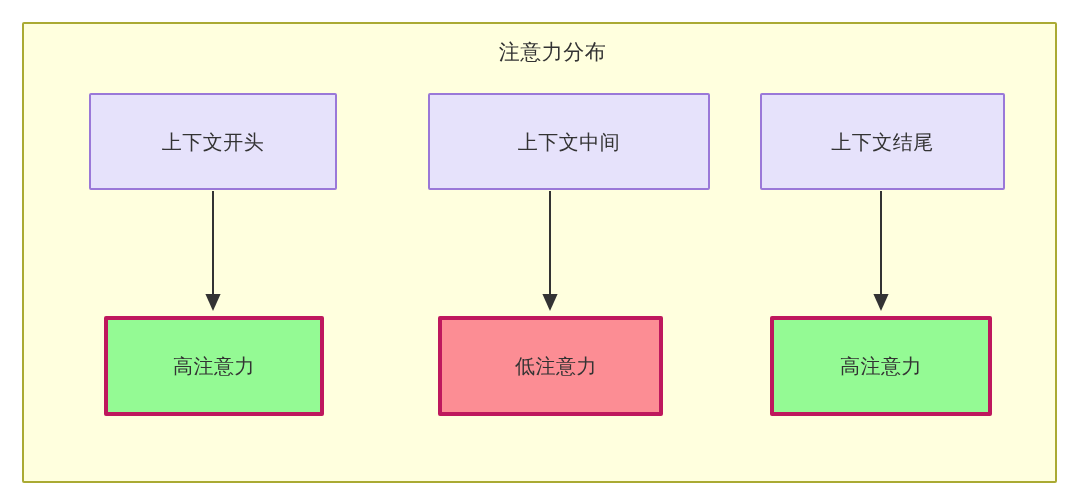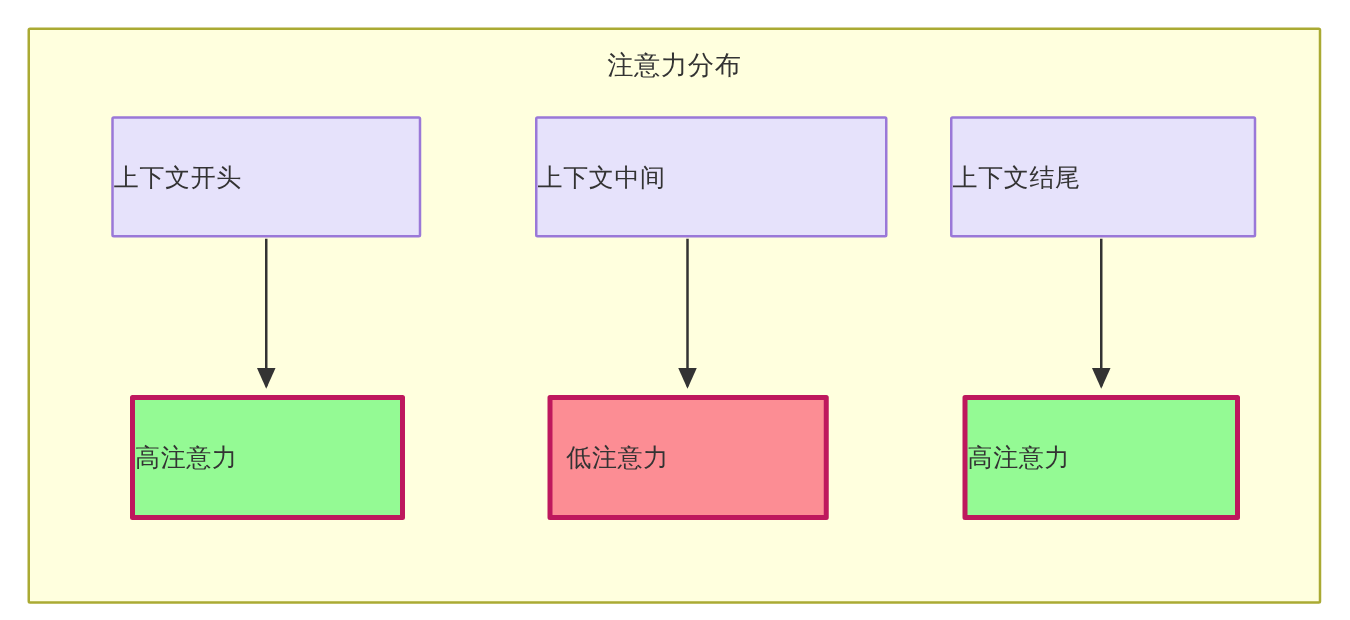--- a/index.html
+++ b/index.html
@@ -30,21 +30,21 @@
     width: 1035px;
     height: 461px;
     box-sizing: border-box;
     background: #ffffde;
     border: 2px solid #aaaa33;
     border-radius: 2px;
   }
 
   .subgraph-title {
     position: absolute;
-    left: 0;
+    left: 13px;
     top: 14px;
     width: 100%;
     text-align: center;
     font-size: 21px;
     line-height: 28px;
     color: #333333;
     letter-spacing: 0.5px;
     white-space: nowrap;
   }
 
@@ -58,21 +58,21 @@
     overflow: visible;
     pointer-events: none;
   }
 
   
   .node {
     position: absolute;
     box-sizing: border-box;
     display: flex;
     align-items: center;
-    justify-content: flex-start;
+    justify-content: center;
     text-align: center;
   }
 
   .node-label {
     font-size: 20px;
     line-height: 26px;
     color: #333333;
     white-space: nowrap;
     letter-spacing: 0.5px;
   }

